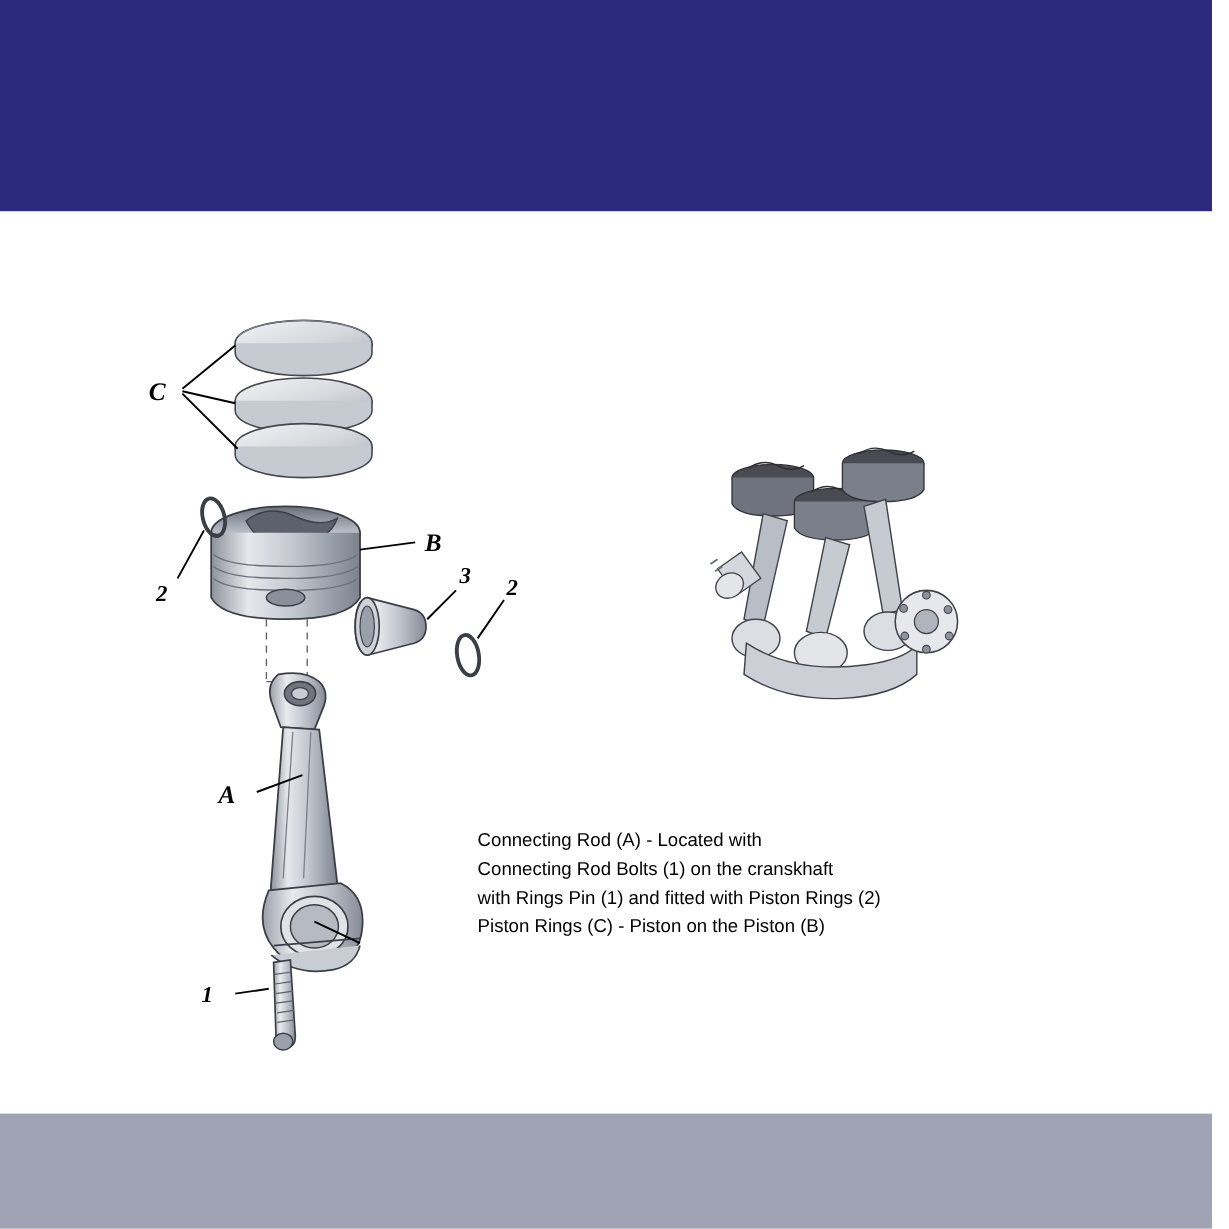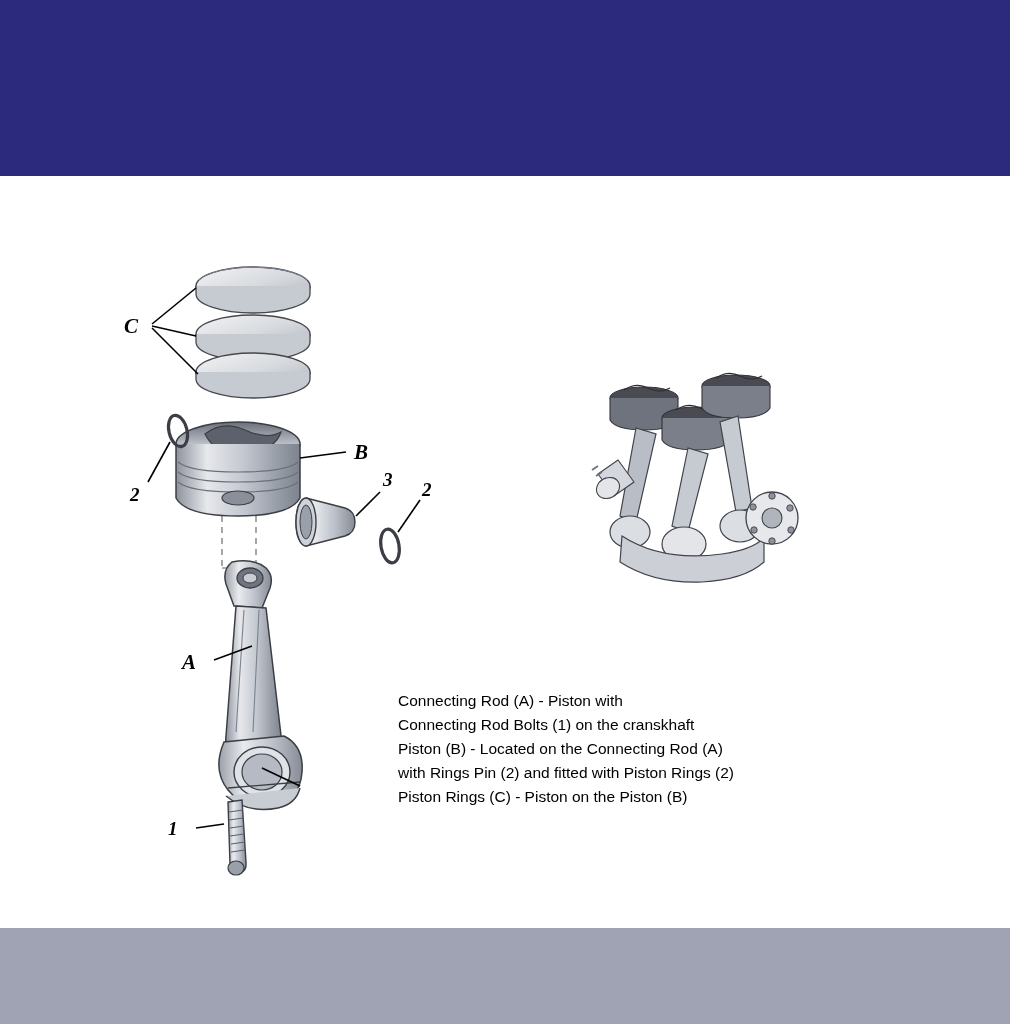--- a/index.html
+++ b/index.html
@@ -272,30 +272,27 @@
           <path d="M-2 98 l20 -14 l16 22 l-20 14 Z" fill="#d4d7dd" stroke="#41434a" stroke-width="1.1"></path>
           <path d="M-8 94 l6 -4 M-4 100 l6 -4 M0 106 l6 -4 M4 112 l6 -4 M8 118 l6 -4" stroke="#6a6f79" stroke-width="1.6"></path>
           <ellipse cx="8" cy="112" rx="12" ry="10" fill="#e3e5e9" stroke="#41434a" stroke-width="1.1" transform="rotate(-30 8 112)"></ellipse>
         </g>
       </g>
     </svg>
   </div>
 
   <div class="caption">
     <div>
-      <span class="b">Connecting Rod</span><span> (A) - Piston with</span>
+      <span class="b">Connecting Rod</span><span> (A) - Located with</span>
     </div>
     <div>
       <span class="b">Connecting Rod Bolts</span><span> (1) on the cranskhaft</span>
     </div>
     <div>
-      <span class="b">Piston</span><span> (B) - Located on the </span><span class="b">Connecting Rod</span><span> (A)</span>
-    </div>
-    <div>
-      <span>with </span><span class="b">Rings Pin</span><span> (2) and fitted with </span><span class="b">Piston Rings</span><span> (2)</span>
+      <span>with </span><span class="b">Rings Pin</span><span> (1) and fitted with </span><span class="b">Piston Rings</span><span> (2)</span>
     </div>
     <div>
       <span class="b">Piston Rings</span><span> (C) - Piston on the </span><span class="b">Piston</span><span> (B)</span>
     </div>
   </div>
 
   <div class="bottom-band"></div>
   <div class="right-strip"></div>
 </div>
 

